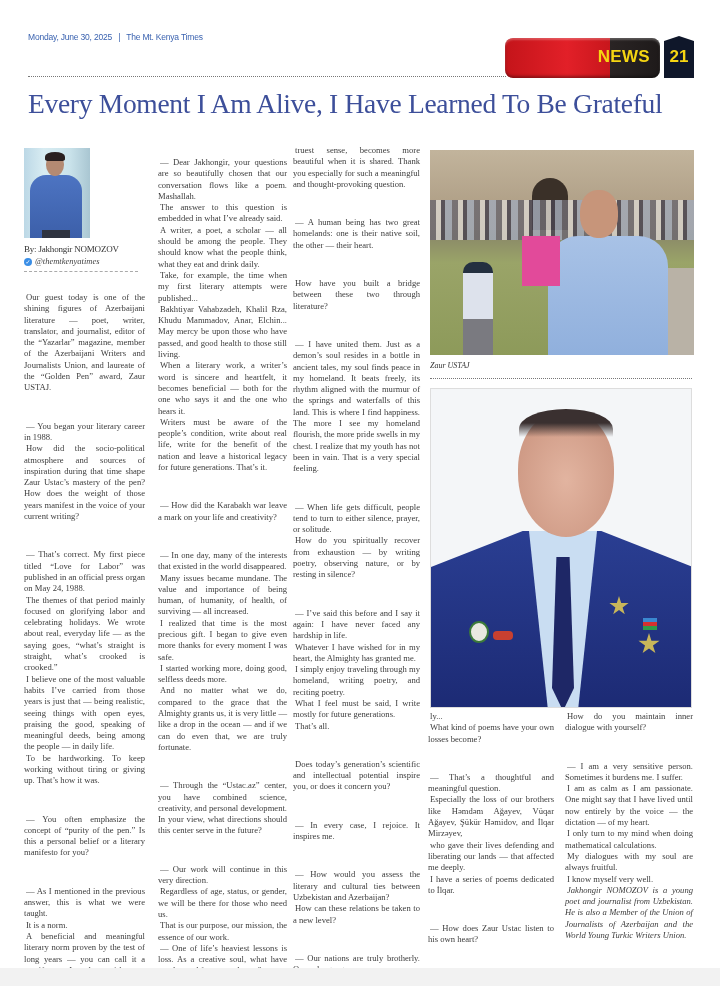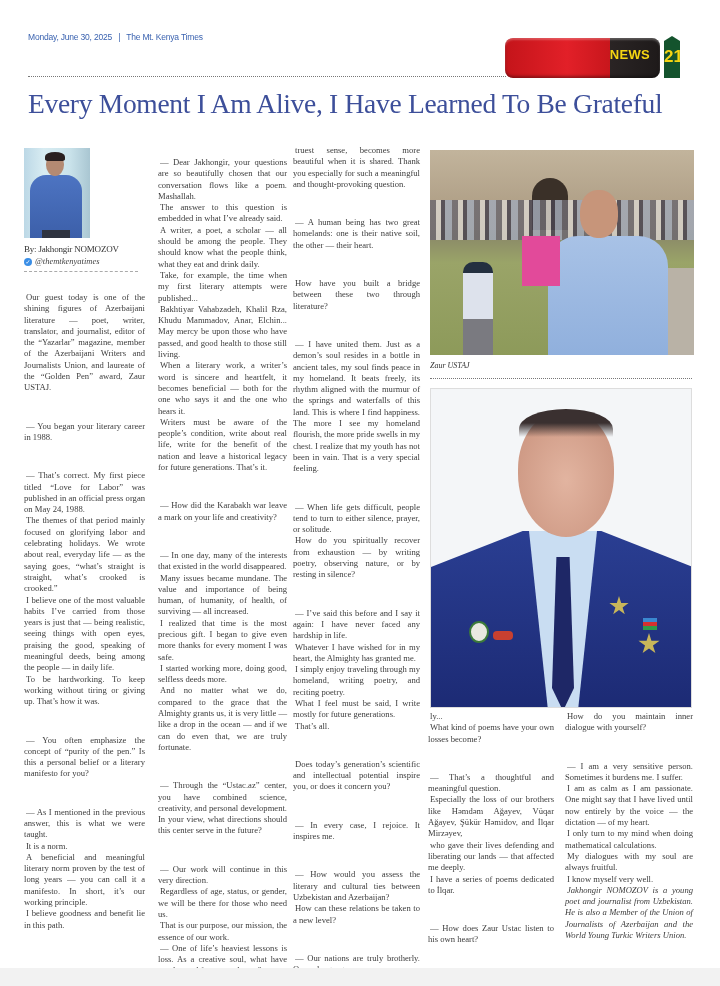--- a/index.html
+++ b/index.html
@@ -5,22 +5,22 @@
   * { box-sizing: border-box; margin: 0; padding: 0; }
   html, body { width: 720px; height: 986px; background: #ffffff; overflow: hidden; }
   body { font-family: "Liberation Serif", serif; color: #3a3a3a; position: relative; }
 
   .header-meta { position: absolute; left: 28px; top: 32px; font-family: "Liberation Sans", sans-serif; font-size: 8.5px; color: #3b63b0; letter-spacing: -0.2px; }
   .header-meta .sep { margin: 0 4px; color: #3b63b0; }
 
   .section-tab { position: absolute; left: 505px; top: 38px; width: 155px; height: 40px; border-radius: 8px;
     background: linear-gradient(90deg, #c4141a 0%, #e22028 40%, #c8161c 68%, #2a2424 68%, #1e1a1a 100%);
     box-shadow: inset 0 2px 2px rgba(255,255,255,0.25), inset 0 -2px 3px rgba(0,0,0,0.35); }
-  .section-tab .label { position: absolute; right: 10px; top: 9px; font-family: "Liberation Sans", sans-serif; font-weight: bold; font-size: 13px; color: #f5d512; letter-spacing: 0.3px; }
-  .page-num-box { position: absolute; left: 664px; top: 36px; width: 16px; height: 42px; background: #14532d;
+  .section-tab .label { position: absolute; right: 10px; top: 9px; font-family: "Liberation Sans", sans-serif; font-weight: bold; font-size: 17px; color: #f5d512; letter-spacing: 0.3px; }
+  .page-num-box { position: absolute; left: 664px; top: 36px; width: 30px; height: 42px; background: #0f172a;
     clip-path: polygon(0 12%, 50% 0, 100% 12%, 100% 100%, 0 100%); }
   .page-num-box .num { position: absolute; left: 0; right: 0; top: 11px; text-align: center; font-family: "Liberation Sans", sans-serif; font-weight: bold; font-size: 17px; color: #f5d512; }
 
   .top-rule { position: absolute; left: 28px; top: 76px; width: 478px; border-top: 1px dotted #777; }
 
   .headline { position: absolute; left: 28px; top: 88px; width: 670px; font-family: "Liberation Serif", serif; font-weight: normal; font-size: 27.5px; color: #3d4f9a; letter-spacing: -0.3px; white-space: nowrap; }
 
   .col { position: absolute; font-size: 8.6px; line-height: 11.3px; text-align: justify; color: #3c3c3c; }
   .col p { margin: 0; text-indent: 2px; }
   .col p.gap2 { margin-top: 27px; }
@@ -102,20 +102,21 @@
 <div class="byline">By: Jakhongir NOMOZOV</div>
 <div class="handle">
   <span class="verified">✓</span>
   <span>@themtkenyatimes</span>
 </div>
 <div class="byline-rule"></div>
 
 <div class="col col1">
   <p>Our guest today is one of the shining figures of Azerbaijani literature — poet, writer, translator, and journalist, editor of the “Yazarlar” magazine, member of the Azerbaijani Writers and Journalists Union, and laureate of the “Golden Pen” award, Zaur USTAJ.</p>
   <p class="gap2">— You began your literary career in 1988.</p>
+  <p>How did the socio-political atmosphere and sources of inspiration during that time shape Zaur Ustac’s mastery of the pen? How does the weight of those years manifest in the voice of your current writing?</p>
   <p class="gap2">— That’s correct. My first piece titled “Love for Labor” was published in an official press organ on May 24, 1988.</p>
   <p>The themes of that period mainly focused on glorifying labor and celebrating holidays. We wrote about real, everyday life — as the saying goes, “what’s straight is straight, what’s crooked is crooked.”</p>
   <p>I believe one of the most valuable habits I’ve carried from those years is just that — being realistic, seeing things with open eyes, praising the good, speaking of meaningful deeds, being among the people — in daily life.</p>
   <p>To be hardworking. To keep working without tiring or giving up. That’s how it was.</p>
   <p class="gap2">— You often emphasize the concept of “purity of the pen.” Is this a personal belief or a literary manifesto for you?</p>
   <p class="gap2">— As I mentioned in the previous answer, this is what we were taught.</p>
   <p>It is a norm.</p>
   <p>A beneficial and meaningful literary norm proven by the test of long years — you can call it a manifesto. In short, it’s our working principle.</p>
   <p>I believe goodness and benefit lie in this path.</p>
 

